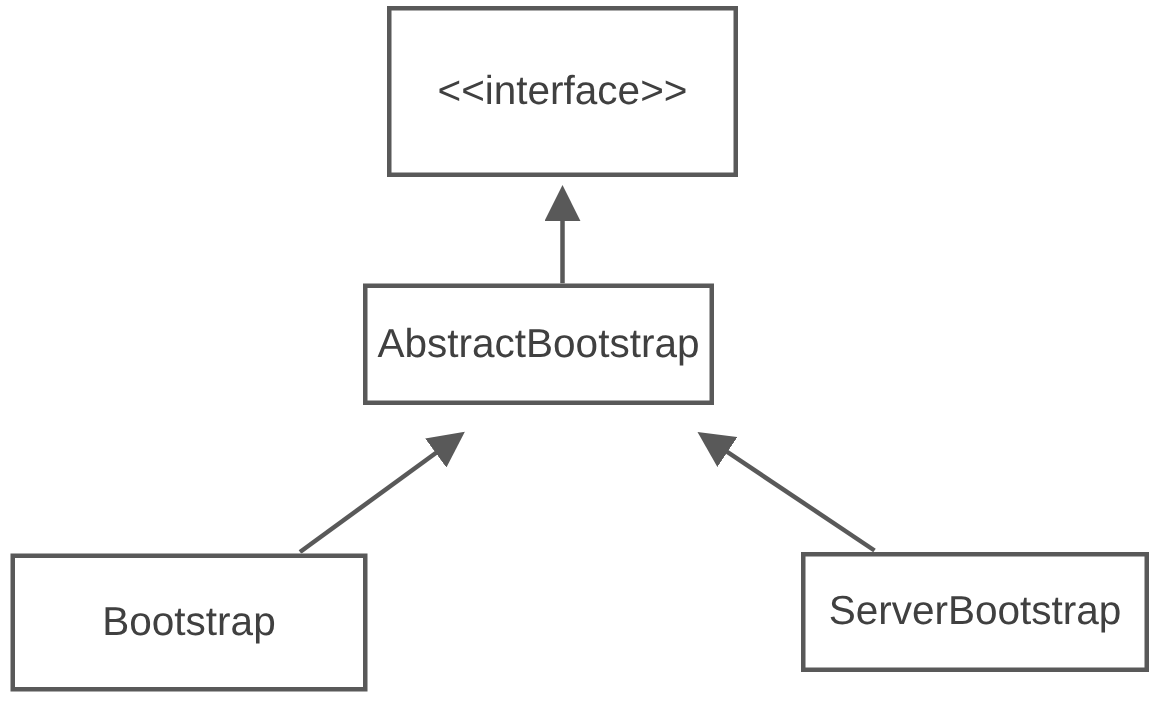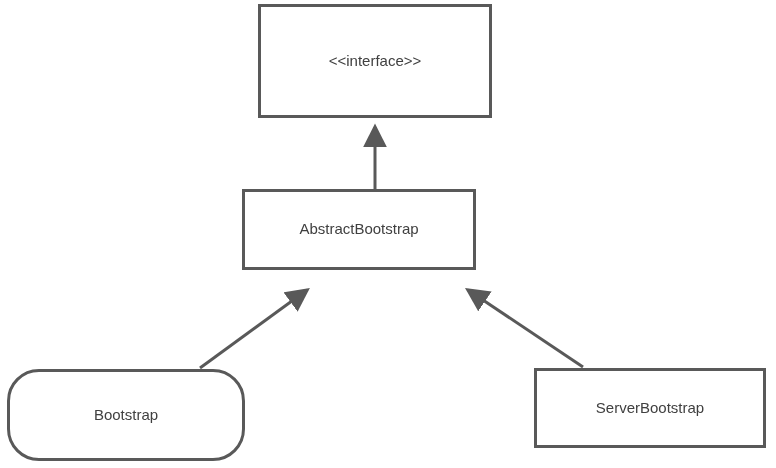--- a/index.html
+++ b/index.html
@@ -26,26 +26,26 @@
     position: absolute;
     box-sizing: border-box;
     border: 3px solid #595959;
     background: #ffffff;
     display: flex;
     flex-direction: column;
     align-items: center;
     justify-content: center;
     row-gap: 16px;
     color: #404040;
-    font-size: 15px;
+    font-size: 27px;
     text-align: center;
   }
   .node-cloneable        { left: 258px; top: 4px;   width: 234px; height: 114px; }
   .node-abstract         { left: 242px; top: 189px; width: 234px; height: 81px;  }
-  .node-bootstrap        { left: 7px;   top: 369px; width: 238px; height: 92px; border-radius: 32px;  }
+  .node-bootstrap        { left: 7px;   top: 369px; width: 238px; height: 92px;  }
   .node-serverbootstrap  { left: 534px; top: 368px; width: 232px; height: 80px;  }
   .stereotype, .label {
     line-height: 1.1;
     white-space: nowrap;
   }
 </style>
 </head>
 <body>
 
 <div class="canvas">

